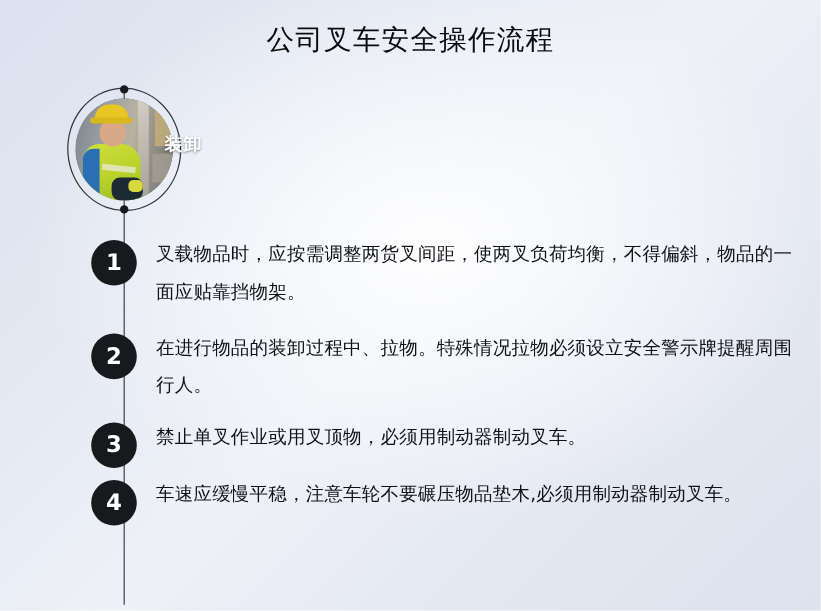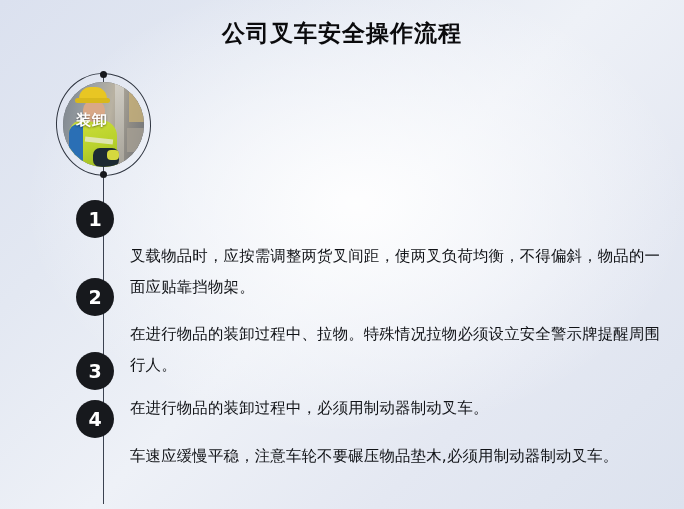--- a/index.html
+++ b/index.html
@@ -16,21 +16,21 @@
       linear-gradient(135deg, #dbe1ef 0%, #e3e8f2 26%, #eef1f7 50%, #e4e8f2 74%, #dce2ee 100%);
     overflow:hidden;
   }
 
   
   #title {
     position:absolute;
     left:0; right:0; top:18px;
     text-align:center;
     font-size:23px;
-    font-weight:bold;
+    font-weight:normal;
     letter-spacing:1px;
     color:#0b0b0d;
     font-family:"DejaVu Sans", sans-serif;
   }
 
   
   .spine {
     position:absolute;
     left:103px;
     top:74px;
@@ -114,28 +114,27 @@
     position:absolute; left:30px; top:66px; width:26px; height:19px;
     background:#1d2a33; border-radius:7px;
   }
   #badge .photo .glove {
     position:absolute; left:44px; top:68px; width:12px; height:10px;
     background:#d6d83e; border-radius:4px;
   }
   #badge .label {
     position:absolute;
     left:0; top:38px; width:113px;
-    text-align:left;
+    text-align:right;
     color:#ffffff;
     font-size:15px;
     font-weight:bold;
     letter-spacing:1px;
     font-family:"DejaVu Sans", sans-serif;
     text-shadow:0 1px 2px rgba(0,0,0,.45);
-    padding-left:20px;
   }
   .node-dot {
     position:absolute;
     width:7px; height:7px;
     background:#17191d;
     border-radius:50%;
     left:100px;
   }
   #dot-top { top:71px; }
   #dot-bottom { top:171px; }
@@ -164,21 +163,20 @@
   .txt {
     position:absolute;
     left:54px;
     top:-3px;
     width:540px;
     font-size:15.4px;
     line-height:31px;
     color:#101216;
     letter-spacing:0.2px;
     font-family:"DejaVu Sans", sans-serif;
-    margin-top:44px;
   }
   #step-1 { top:200px; }
   #step-2 { top:278px; }
   #step-3 { top:352px; }
   #step-4 { top:400px; }
 </style>
 </head>
 <body>
 
 <div id="slide">
@@ -214,21 +212,21 @@
     <div class="txt">叉载物品时，应按需调整两货叉间距，使两叉负荷均衡，不得偏斜，物品的一面应贴靠挡物架。</div>
   </div>
 
   <div class="step" id="step-2">
     <div class="num">2</div>
     <div class="txt">在进行物品的装卸过程中、拉物。特殊情况拉物必须设立安全警示牌提醒周围行人。</div>
   </div>
 
   <div class="step" id="step-3">
     <div class="num">3</div>
-    <div class="txt">在进行物品的装卸过程中，必须用制动器制动叉车。</div>
+    <div class="txt">禁止单叉作业或用叉顶物，必须用制动器制动叉车。</div>
   </div>
 
   <div class="step" id="step-4">
     <div class="num">4</div>
     <div class="txt">车速应缓慢平稳，注意车轮不要碾压物品垫木,必须用制动器制动叉车。</div>
   </div>
 
 </div>
 
 </body></html>

